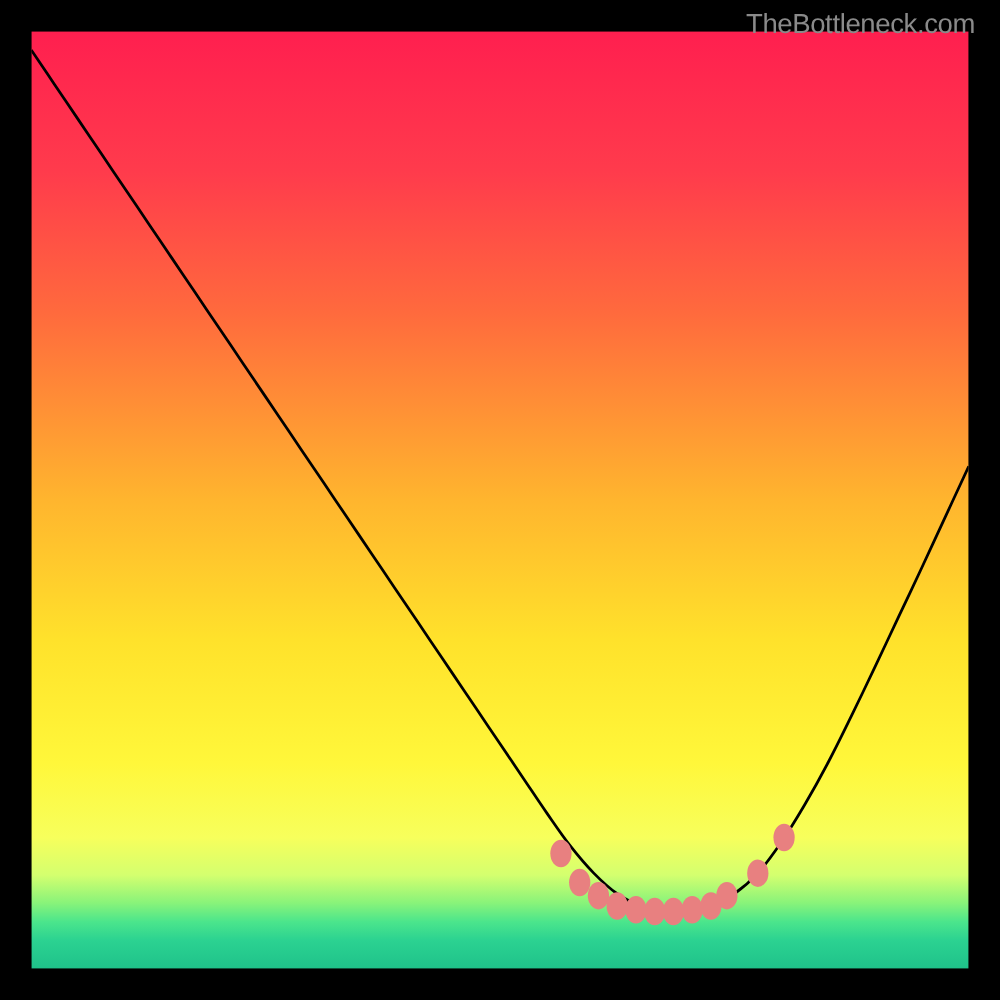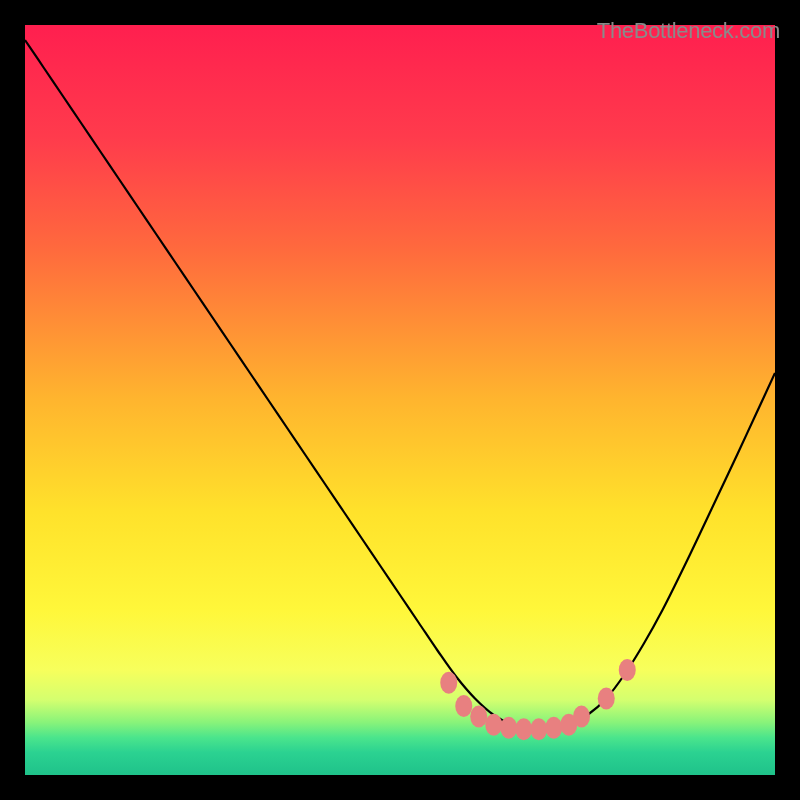--- a/index.html
+++ b/index.html
@@ -30,21 +30,20 @@
   }
   .watermark {
     position: absolute;
     top: 6px;
     right: 20px;
     color: #8a8a8a;
     font-size: 22px;
     font-weight: 500;
     letter-spacing: -0.3px;
     z-index: 10;
-    margin-top: 12px;
   }
   svg {
     display: block;
   }
 </style>
 </head>
 <body>
 
 <div class="frame">
   <div class="watermark">TheBottleneck.com</div>

